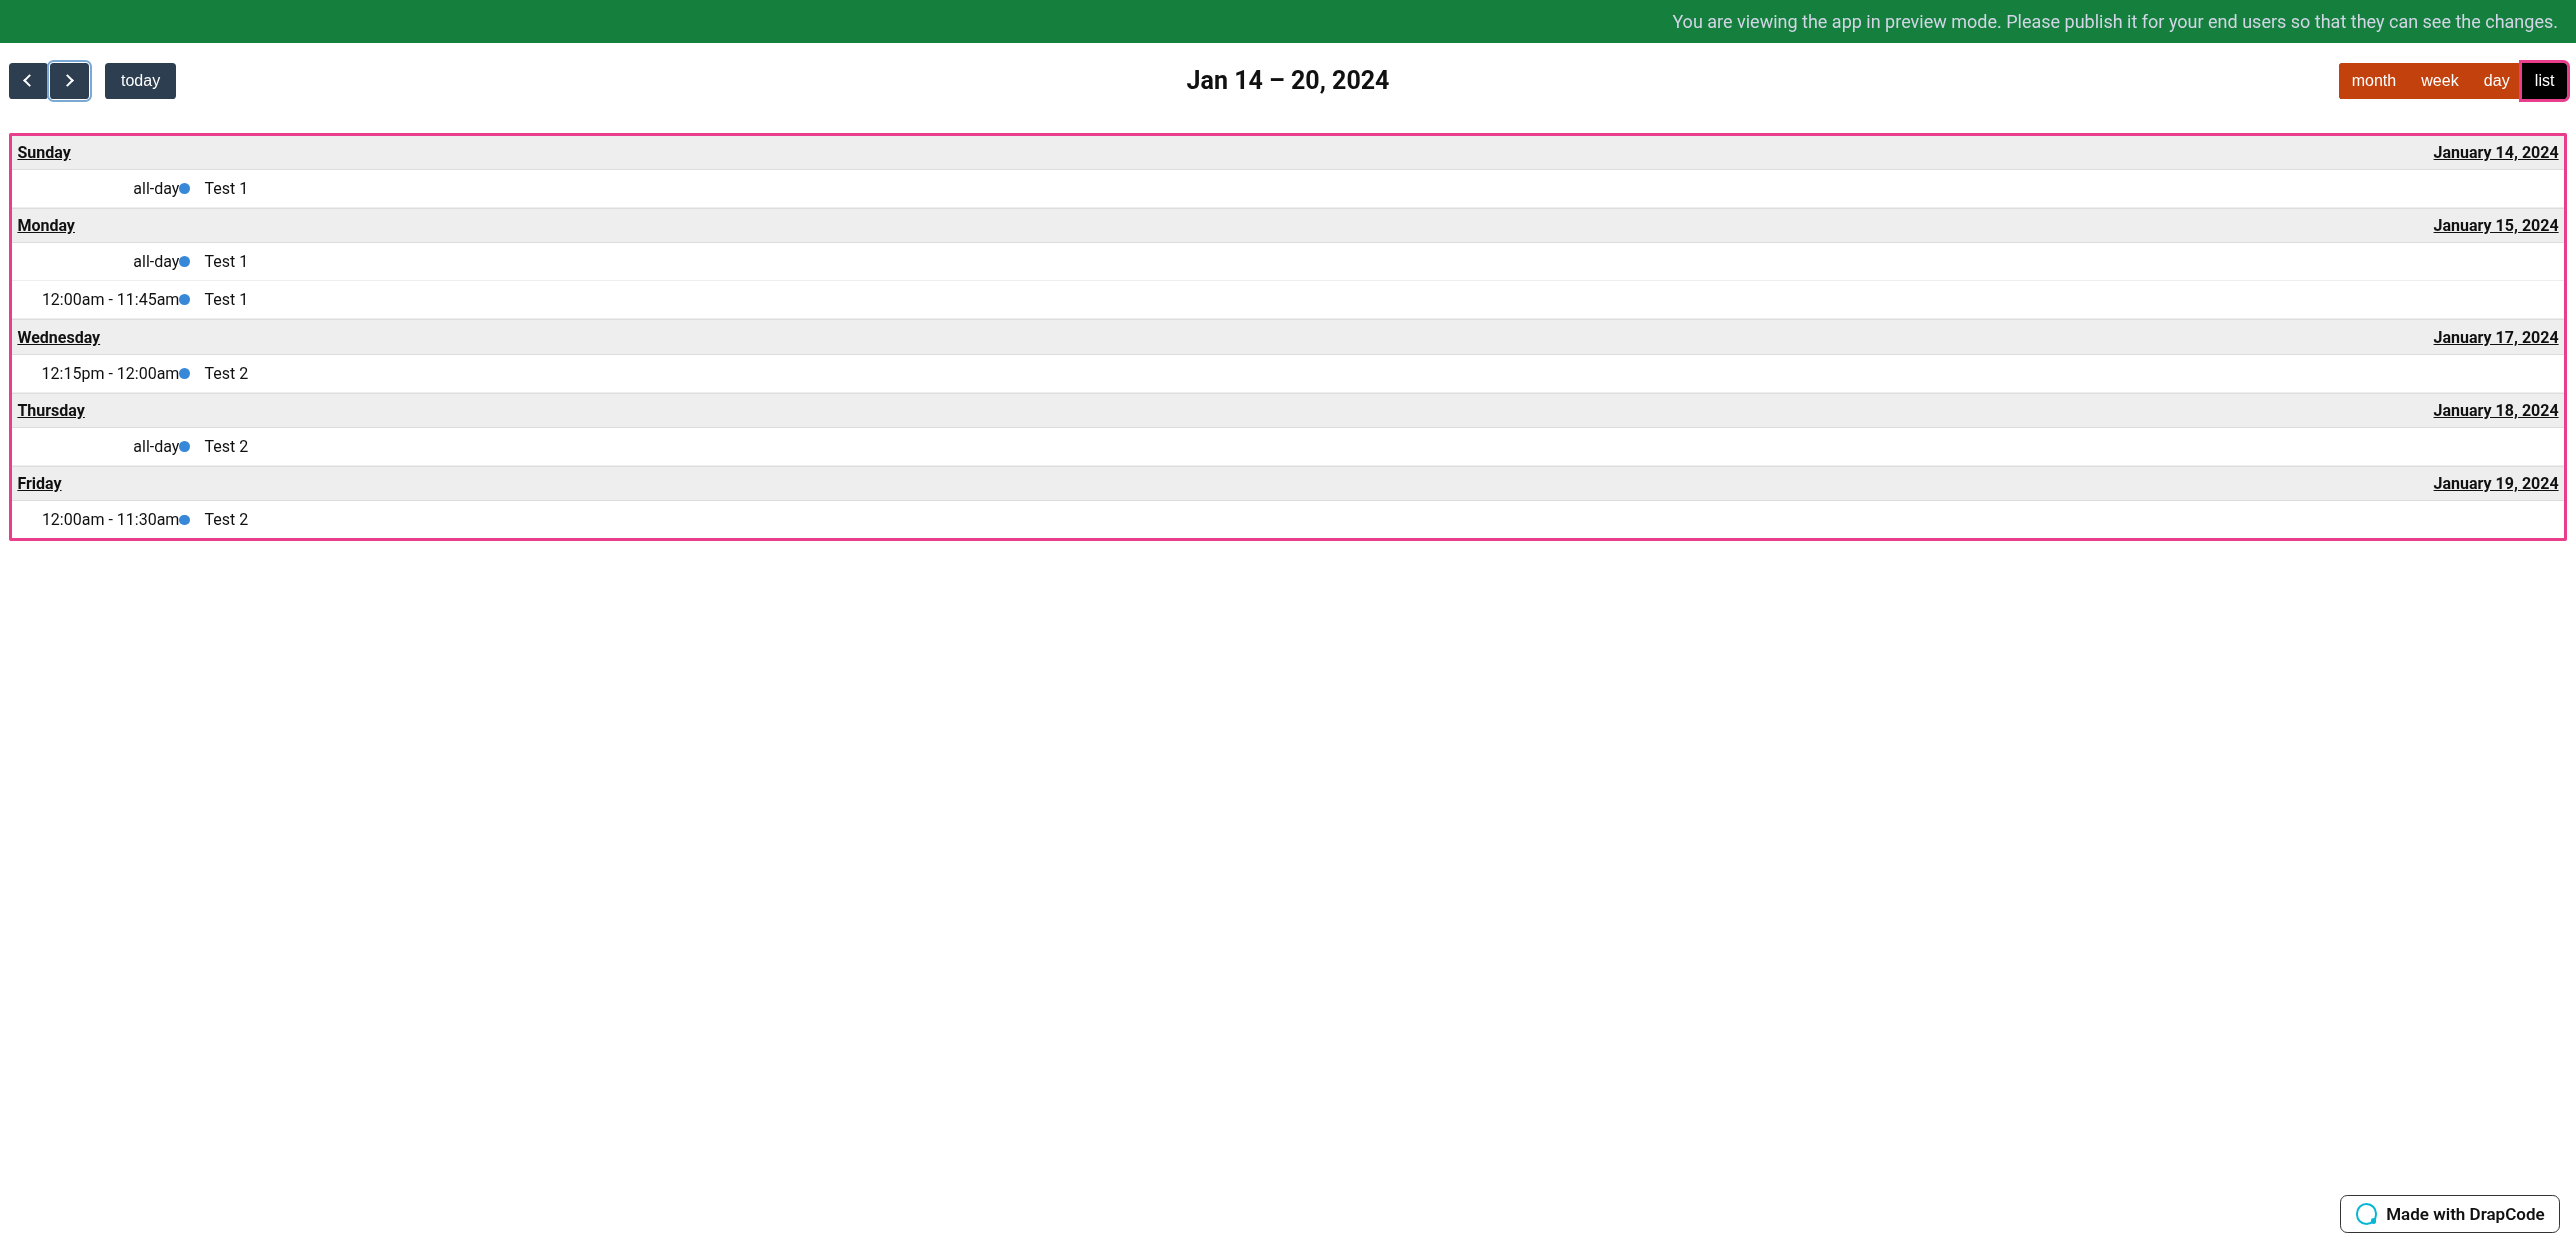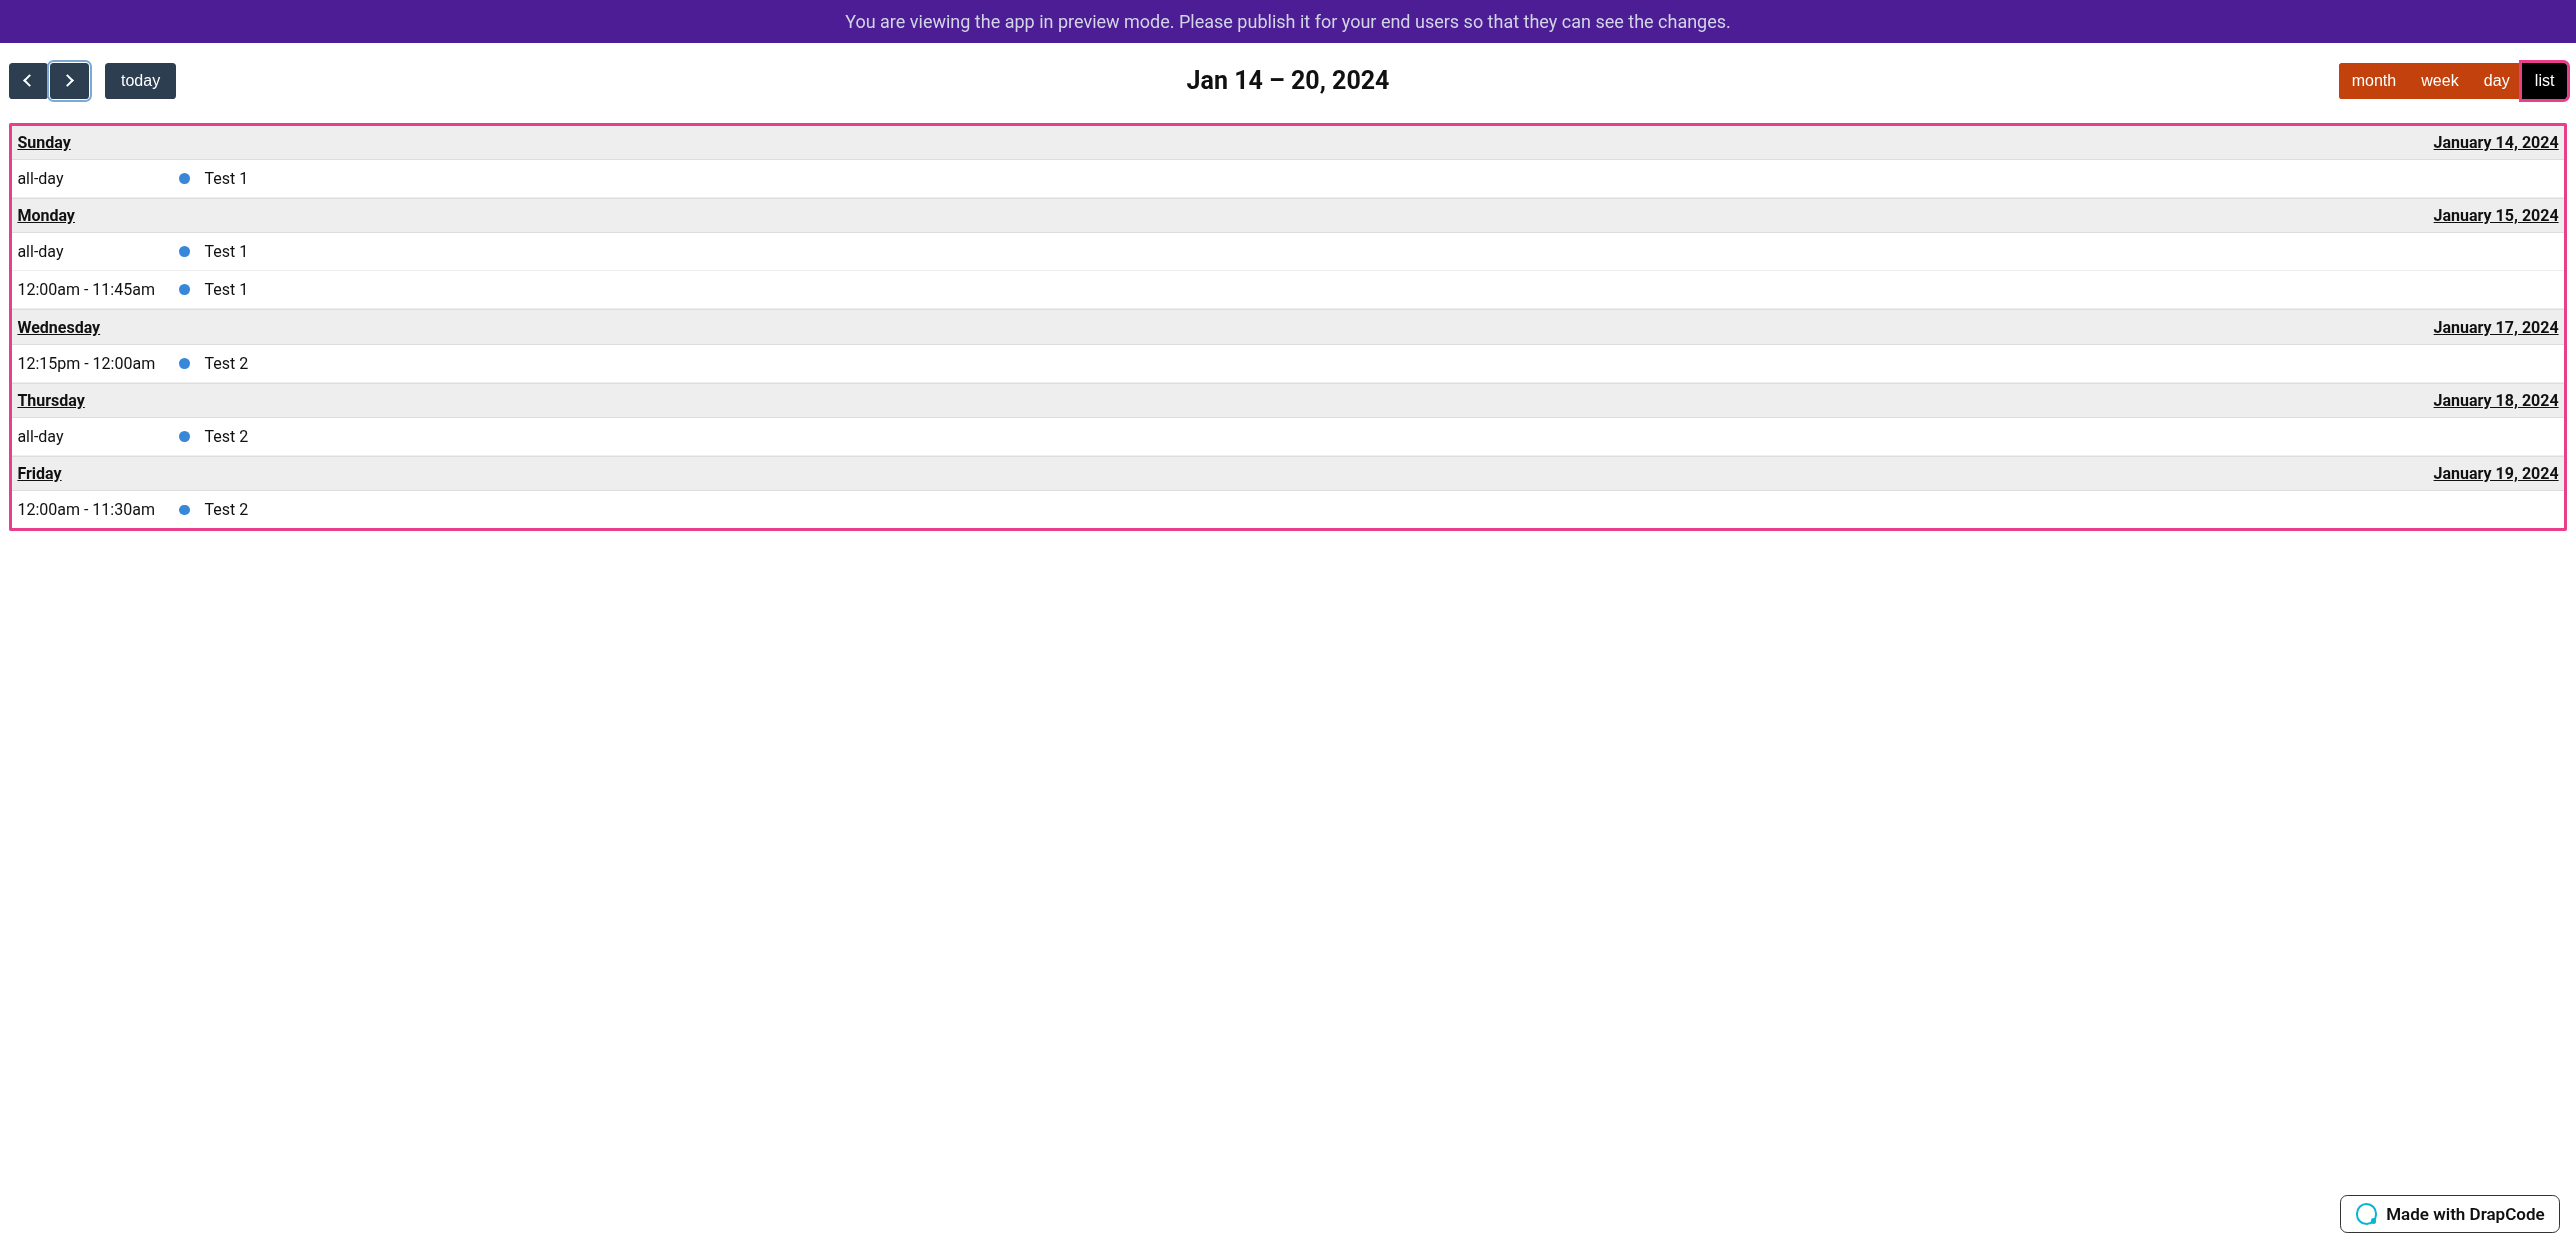--- a/index.html
+++ b/index.html
@@ -6,23 +6,23 @@
       box-sizing: border-box;
       margin: 0;
       padding: 0;
     }
     body {
       font-family: -apple-system, BlinkMacSystemFont, "Segoe UI", Roboto, Helvetica, Arial, sans-serif;
       background: #fff;
       color: #1f2937;
     }
     .preview-banner {
-      background: #4c1d95;
+      background: #15803d;
       color: #d1d5e6;
-      text-align: center;
+      text-align: right;
       padding: 10.8px 18px;
       font-size: 18px;
     }
     .toolbar {
       display: flex;
       align-items: center;
       padding: 20px 9px;
       background: #fff;
       position: relative;
     }
@@ -87,24 +87,25 @@
       border-radius: 3.6px 0 0 3.6px;
     }
     .view-btn.active {
       background: #000;
       border-radius: 0 3.6px 3.6px 0;
       outline: 3.6px solid #e83e8c;
       position: relative;
       z-index: 2;
     }
     .calendar-container {
-      margin: 4px 9px;
+      margin: 14px 9px;
       border: 3.6px solid #e83e8c;
       border-radius: 1.8px;
       background: #ef4444;
+      text-align: right;
     }
     .day-header {
       background: #eeeeee;
       border-bottom: 0.9px solid #ddd;
       padding: 7.2px 5.4px;
       display: flex;
       justify-content: space-between;
       align-items: center;
     }
     .day-header:not(:first-child) {

